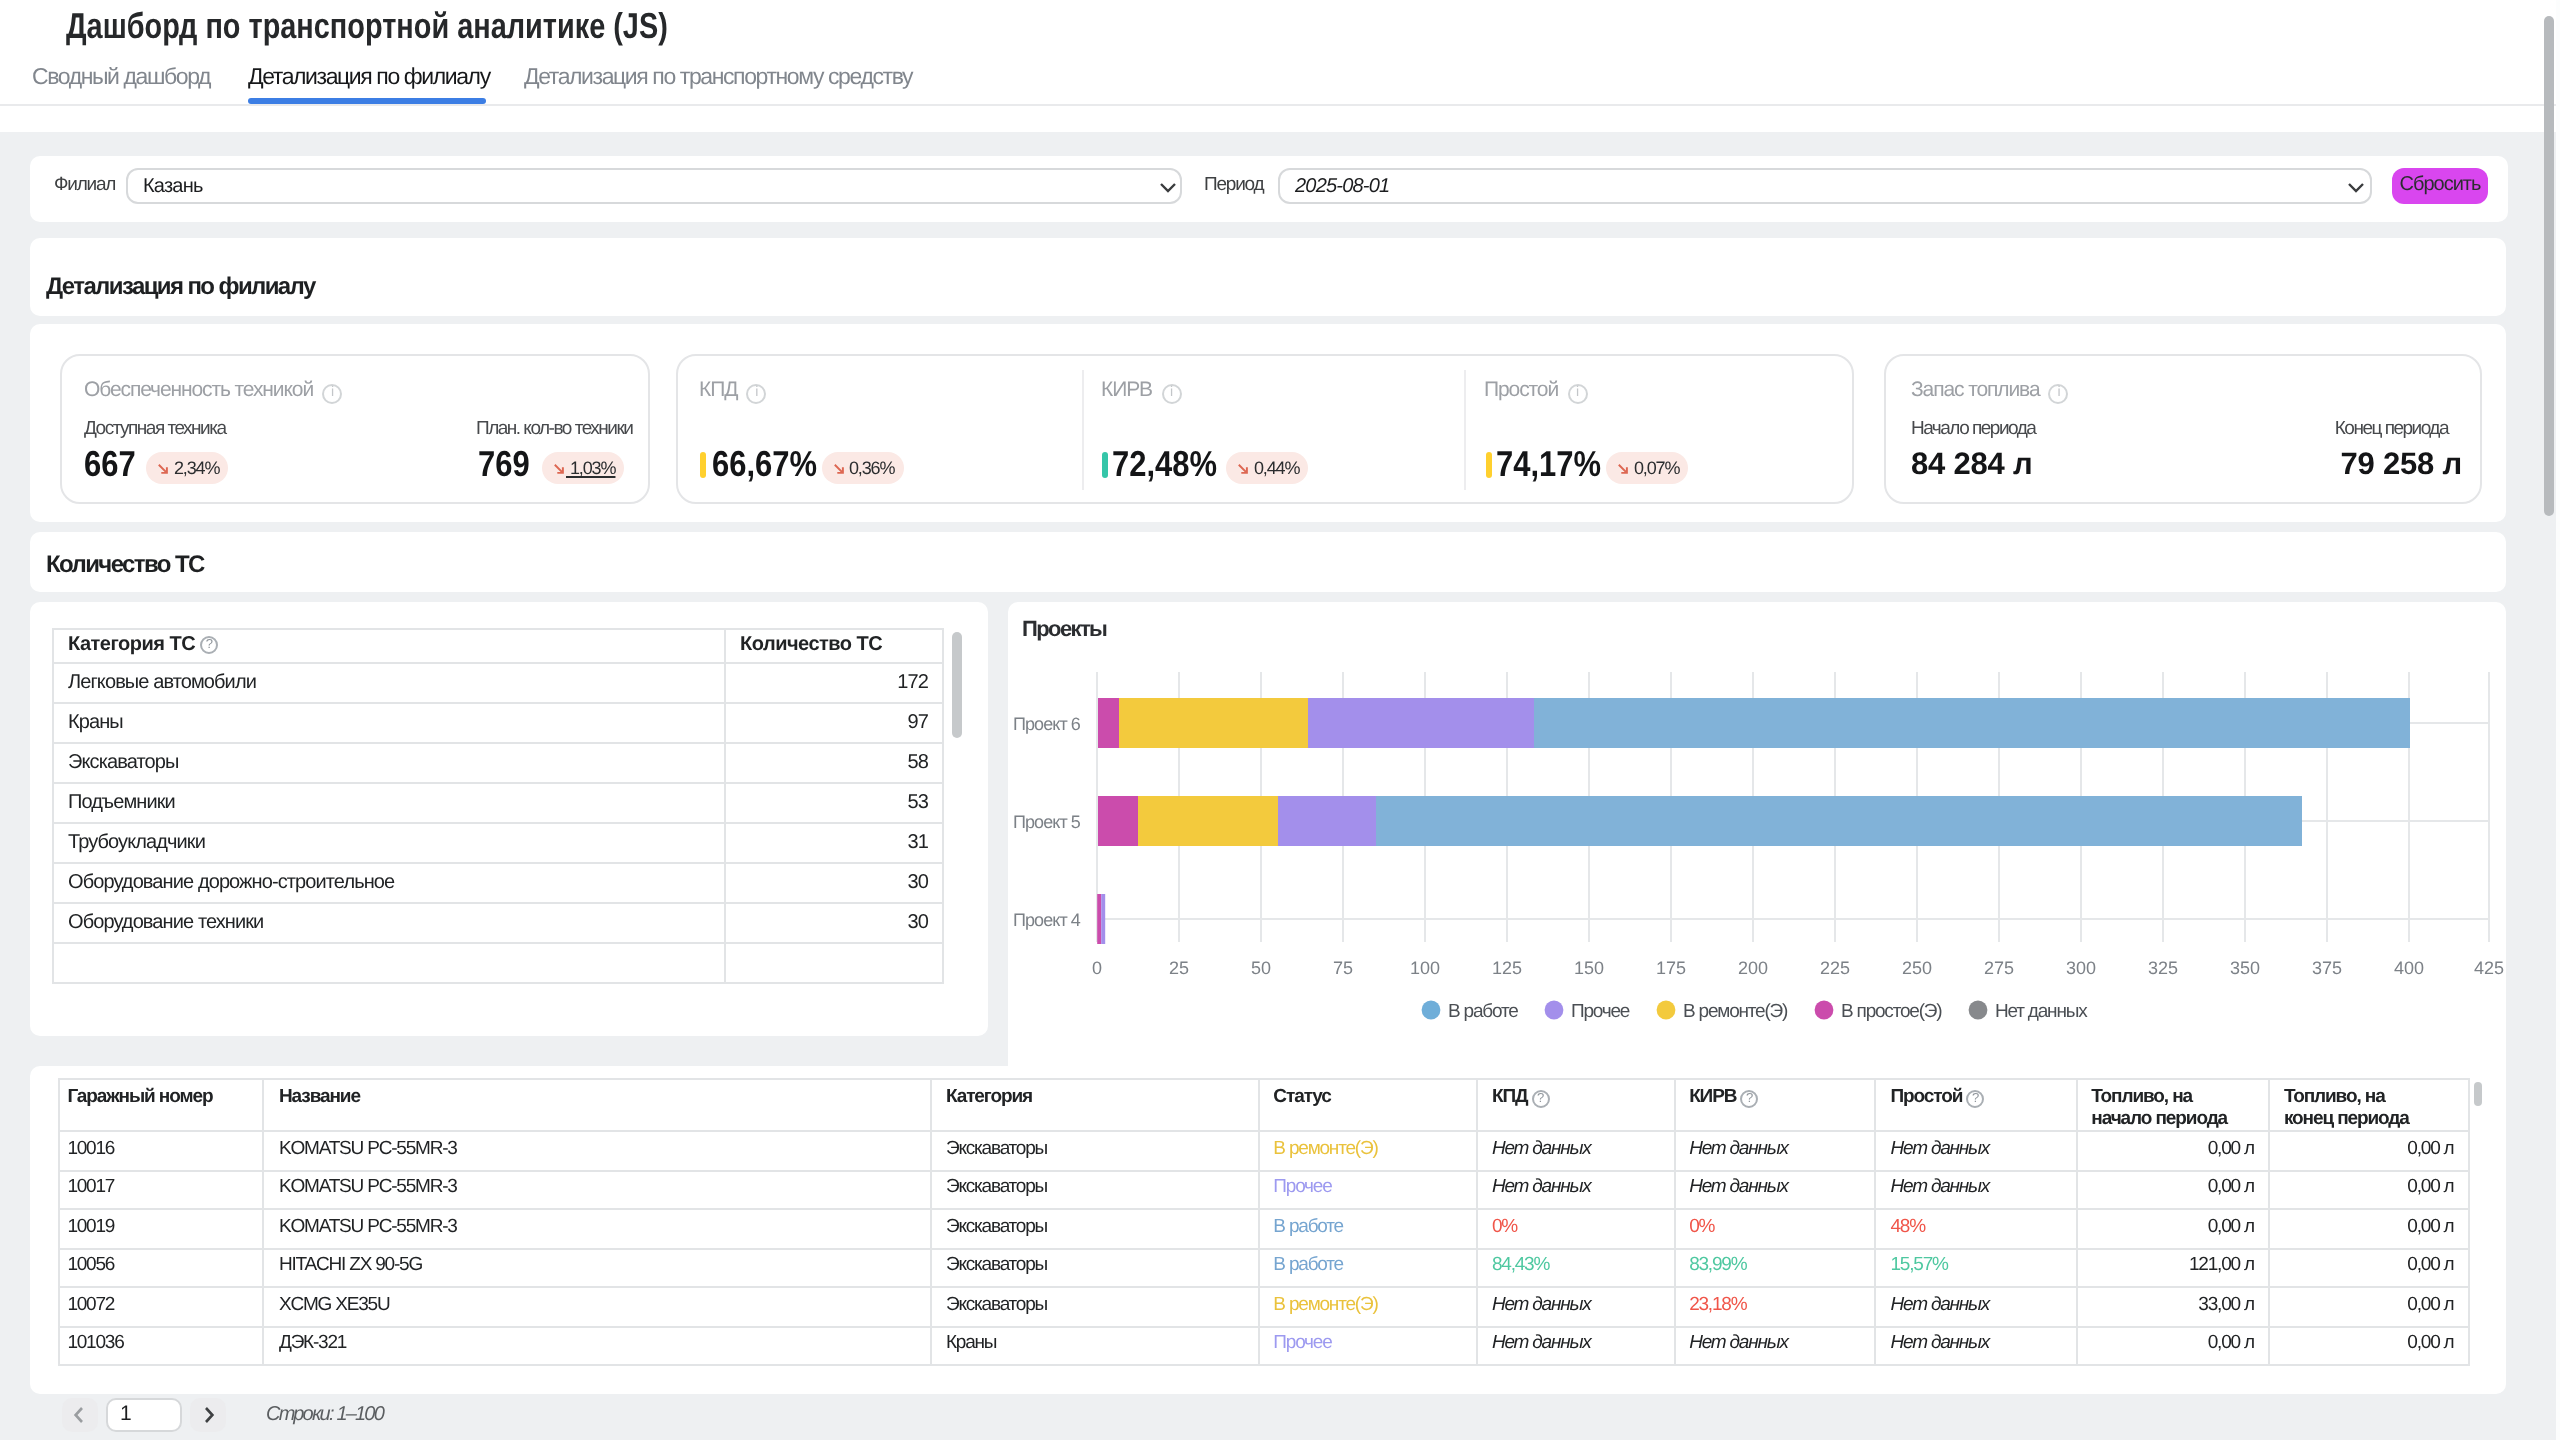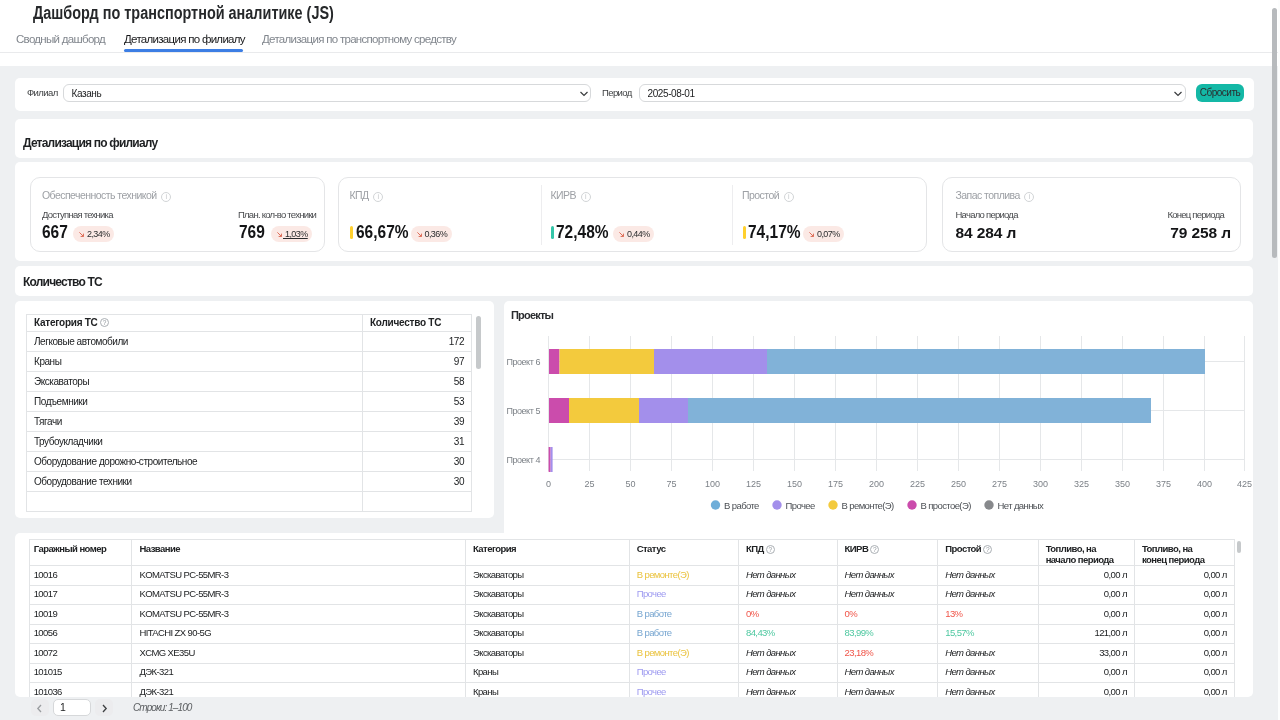--- a/index.html
+++ b/index.html
@@ -12,21 +12,21 @@
 .tab{position:absolute;top:33px;font-size:11.5px;letter-spacing:-0.7px;color:#81868d;white-space:nowrap;}
 .tab.active{color:#17181a;}
 #tabline{position:absolute;left:0;top:52px;width:1280px;height:1px;background:#e9eaec;}
 #tabul{position:absolute;left:124px;top:48.5px;width:119px;height:3px;border-radius:1.5px;background:#3c7ee4;}
 
 #fbar{left:15px;top:78px;width:1239px;height:33px;}
 .flabel{position:absolute;top:9px;font-size:9.5px;letter-spacing:-0.6px;color:#3e4042;line-height:11px;}
 .fsel{position:absolute;top:5.5px;height:18px;border:1px solid #d7d9db;border-radius:6px;background:#fff;font-size:10px;letter-spacing:-0.4px;color:#1c1d1f;}
 .fsel .tx{position:absolute;left:7.5px;top:0;line-height:17px;}
 .chev{position:absolute;top:5px;width:10px;height:8px;}
-#resetbtn{position:absolute;top:5.5px;left:1181px;width:48px;height:18px;background:#14b8a6;border-radius:6px;font-size:10px;letter-spacing:-0.5px;color:#2b2d2f;text-align:center;line-height:18px;}
+#resetbtn{position:absolute;top:5.5px;left:1181px;width:48px;height:18px;background:#d946ef;border-radius:6px;font-size:10px;letter-spacing:-0.5px;color:#2b2d2f;text-align:center;line-height:18px;}
 
 .secbar{position:absolute;left:15px;width:1238px;background:#fff;border-radius:5px;}
 .secbar span{position:absolute;left:8px;font-weight:700;color:#1e2022;letter-spacing:-0.8px;line-height:12px;}
 
 #kpiplate{position:absolute;left:15px;top:162px;width:1238px;height:99px;background:#fff;border-radius:5px;}
 .kcard{position:absolute;top:15px;height:75px;border:1px solid #e4e5e7;border-radius:10px;background:#fff;}
 .ktitle{position:absolute;top:11px;font-size:10.5px;letter-spacing:-0.55px;color:#9da0a5;white-space:nowrap;line-height:13px;}
 .klabel{position:absolute;top:31px;font-size:9.5px;letter-spacing:-0.75px;color:#47494c;white-space:nowrap;line-height:12px;}
 .kval{position:absolute;top:45px;font-size:18px;font-weight:700;color:#141517;white-space:nowrap;line-height:18px;transform:scaleX(.86);transform-origin:0 0;}
 .kval2{position:absolute;top:46.5px;font-size:15.5px;font-weight:700;color:#141517;white-space:nowrap;line-height:15.5px;letter-spacing:-0.1px;}
@@ -76,21 +76,21 @@
 </div>
 <div class="card" id="fbar">
   <div class="flabel" style="left:12px;">Филиал</div>
   <div class="fsel" style="left:48px;width:528px;">
       <span class="tx">Казань</span>
     <svg class="chev" style="left:515px;" viewBox="0 0 10 8">
         <path d="M1.5 2 L5 5.5 L8.5 2" fill="none" stroke="#3a3c3e" stroke-width="1.2"></path>
       </svg>
   </div>
   <div class="flabel" style="left:587px;">Период</div>
-  <div class="fsel" style="left:624px;width:547px;">
+  <div class="fsel" style="left:624px;width:547px;font-style:italic;">
       <span class="tx">2025-08-01</span>
     <svg class="chev" style="left:533px;" viewBox="0 0 10 8">
         <path d="M1.5 2 L5 5.5 L8.5 2" fill="none" stroke="#3a3c3e" stroke-width="1.2"></path>
       </svg>
   </div>
   <div id="resetbtn">Сбросить</div>
 </div>
 <div class="secbar" style="top:119px;height:39px;">
     <span style="top:17.5px;font-size:12px;">Детализация по филиалу</span>
   </div>
@@ -160,24 +160,20 @@
           <td>Краны</td>
           <td class="num">97</td>
         </tr>
     <tr>
           <td>Экскаваторы</td>
           <td class="num">58</td>
         </tr>
     <tr>
           <td>Подъемники</td>
           <td class="num">53</td>
-        </tr>
-    <tr>
-          <td>Тягачи</td>
-          <td class="num">39</td>
         </tr>
     <tr>
           <td>Трубоукладчики</td>
           <td class="num">31</td>
         </tr>
     <tr>
           <td>Оборудование дорожно-строительное</td>
           <td class="num">30</td>
         </tr>
     <tr>
@@ -316,21 +312,21 @@
           <td class="num">0,00 л</td>
           <td class="num">0,00 л</td>
         </tr>
     <tr>
           <td>10019</td>
           <td>KOMATSU PC-55MR-3</td>
           <td>Экскаваторы</td>
           <td class="st-rab">В работе</td>
           <td class="pc-red">0%</td>
           <td class="pc-red">0%</td>
-          <td class="pc-red">13%</td>
+          <td class="pc-red">48%</td>
           <td class="num">0,00 л</td>
           <td class="num">0,00 л</td>
         </tr>
     <tr>
           <td>10056</td>
           <td>HITACHI ZX 90-5G</td>
           <td>Экскаваторы</td>
           <td class="st-rab">В работе</td>
           <td class="pc-grn">84,43%</td>
           <td class="pc-grn">83,99%</td>
@@ -340,31 +336,20 @@
         </tr>
     <tr>
           <td>10072</td>
           <td>XCMG XE35U</td>
           <td>Экскаваторы</td>
           <td class="st-rem">В ремонте(Э)</td>
           <td class="nd">Нет данных</td>
           <td class="pc-red">23,18%</td>
           <td class="nd">Нет данных</td>
           <td class="num">33,00 л</td>
-          <td class="num">0,00 л</td>
-        </tr>
-    <tr>
-          <td>101015</td>
-          <td>ДЭК-321</td>
-          <td>Краны</td>
-          <td class="st-pro">Прочее</td>
-          <td class="nd">Нет данных</td>
-          <td class="nd">Нет данных</td>
-          <td class="nd">Нет данных</td>
-          <td class="num">0,00 л</td>
           <td class="num">0,00 л</td>
         </tr>
     <tr>
           <td>101036</td>
           <td>ДЭК-321</td>
           <td>Краны</td>
           <td class="st-pro">Прочее</td>
           <td class="nd">Нет данных</td>
           <td class="nd">Нет данных</td>
           <td class="nd">Нет данных</td>

